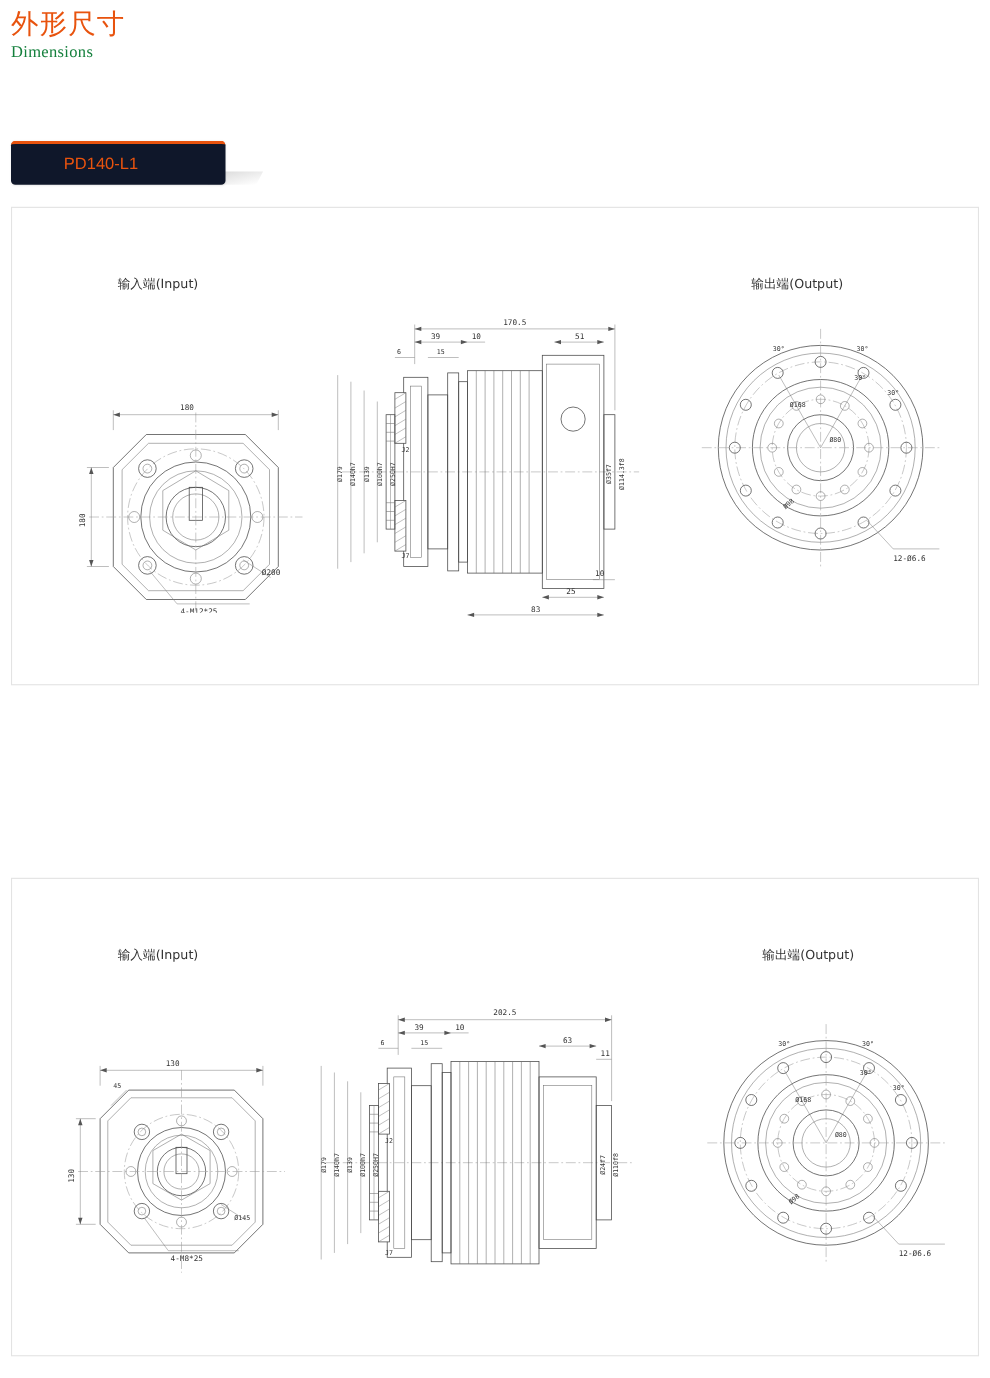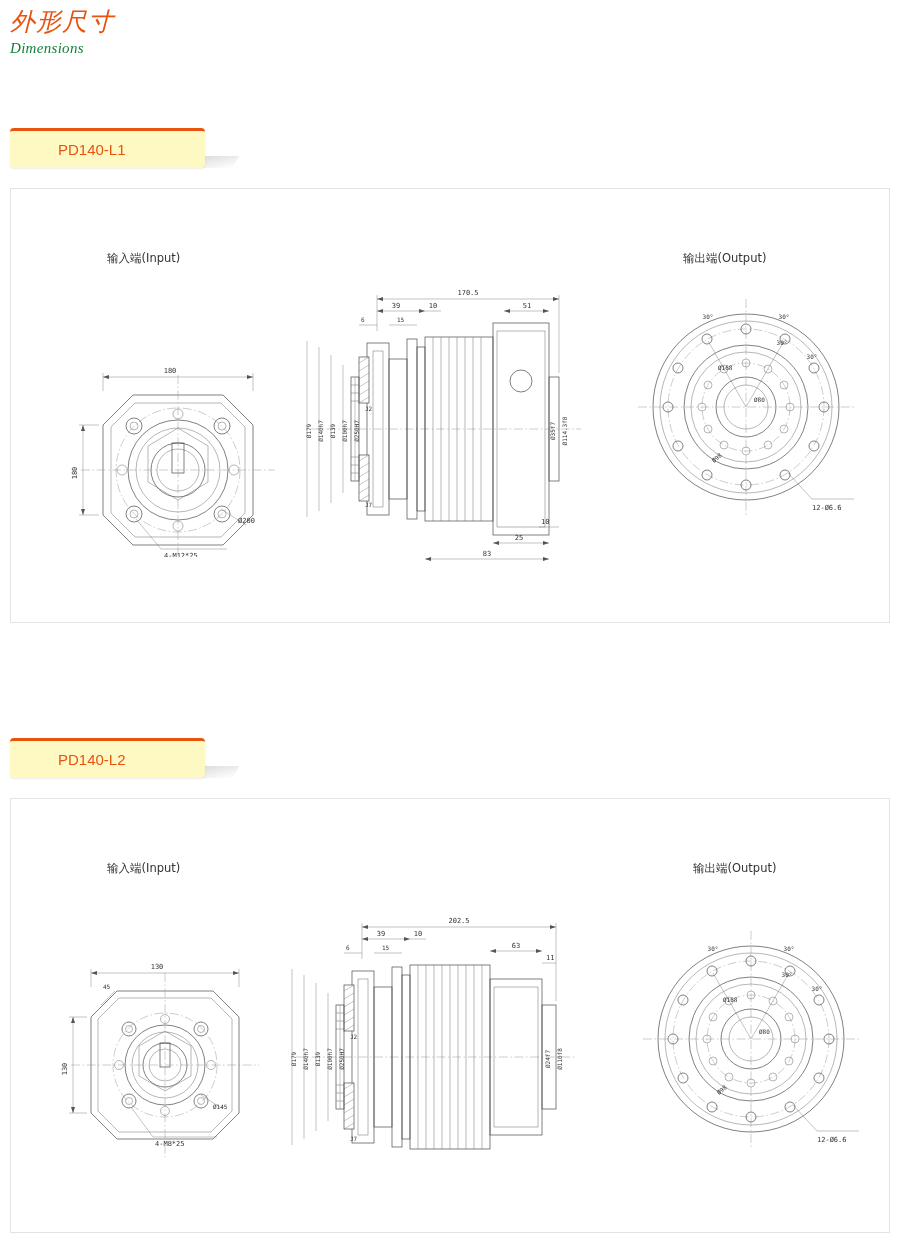--- a/index.html
+++ b/index.html
@@ -8,42 +8,42 @@
     width: 900px; height: 1253px;
     background: #ffffff;
     font-family: "Liberation Sans", sans-serif;
     color: #231f20;
     position: relative;
     overflow: hidden;
   }
   .page { position: relative; width:900px; height:1253px; }
 
   
-  .header { position:absolute; left:10px; top:8px;font-style:italic; }
+  .header { position:absolute; left:10px; top:8px; }
   .header .cn {
     font-size: 25px;
     color: #e8530e;
     font-family: "DejaVu Sans", sans-serif;
     letter-spacing: 1px;
     line-height: 1.15;
   }
   .header .en {
     font-size: 15px;
     color: #15803d;
     font-family: "Liberation Serif", serif;
     margin-top: 3px;
     letter-spacing: .3px;
   }
 
   
   .tab-wrap { position:absolute; }
   .tab {
     position:relative;
     width: 195px; height: 40px;
-    background:#fef9c3;
+    background:#0f172a;
     border-radius: 4px 4px 4px 4px;
     border-top: 3px solid #e8530e;
     box-shadow: 0 1px 2px rgba(0,0,0,.08);
     display:flex; align-items:center;
   }
   .tab .label {
     font-size: 15px;
     color:#e8530e;
     padding-left: 48px;
     font-family: "Liberation Sans", sans-serif;
@@ -317,26 +317,20 @@
       <text class="dim6" x="82" y="73">Ø168</text>
       <text class="dim6" x="118" y="105">Ø80</text>
       <text class="dim6" x="78" y="166" transform="rotate(-40,78,166)">Ø98</text>
 
       <line class="ext" x1="152" y1="176" x2="176" y2="202"></line>
       <line class="ext" x1="176" y1="202" x2="218" y2="202"></line>
       <text class="dim" x="176" y="213">12-Ø6.6</text>
     </svg>
   </div>
 
-  <div class="tab-wrap" style="left:10px; top:738px;">
-    <div class="tab-shadow"></div>
-    <div class="tab">
-      <span class="label">PD140-L2</span>
-    </div>
-  </div>
 
   <div class="panel" style="top:798px; height:435px;">
     <div class="caption" style="left:96px; top:62px;">输入端(Input)</div>
     <div class="caption" style="left:682px; top:62px;">输出端(Output)</div>
 
     <svg width="250" height="250" style="position:absolute; left:30px; top:130px;">
       <polygon class="ln" points="50,88 76,62 172,62 198,88 198,184 172,210 76,210 50,184"></polygon>
       <polygon class="ln-t" points="57,90 78,69 170,69 191,90 191,182 170,203 78,203 57,182"></polygon>
       <circle class="ctr" cx="124" cy="136" r="52"></circle>
       <circle class="ln" cx="124" cy="136" r="40"></circle>

